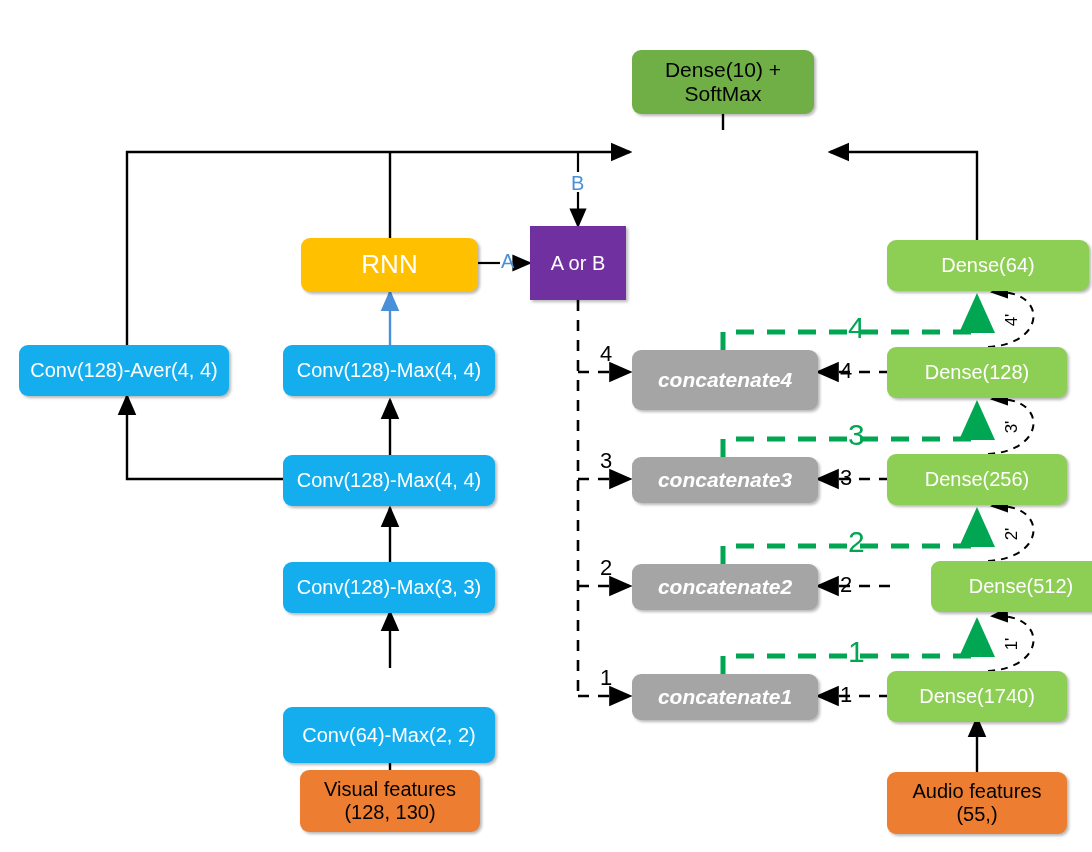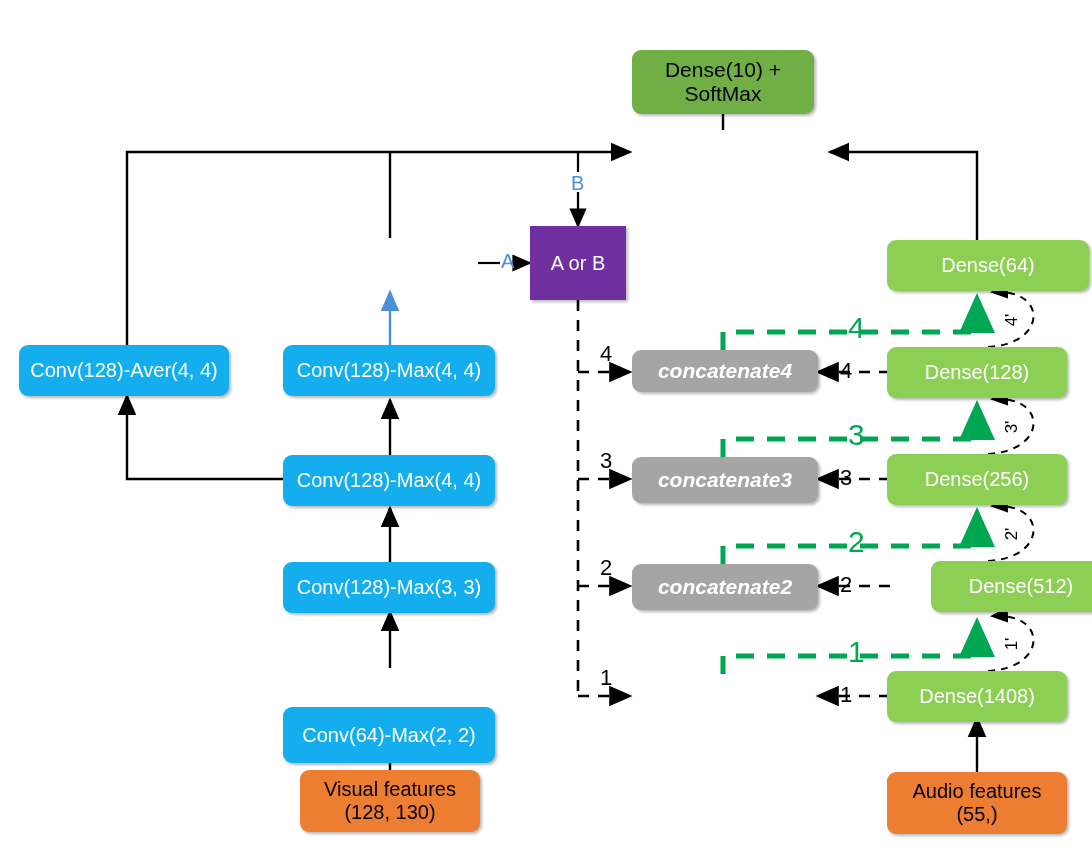--- a/index.html
+++ b/index.html
@@ -99,20 +99,21 @@
     </g>
   </svg>
 
   <div class="node rounded green-dark" style="left:632px;top:8px;width:182px;height:64px;">
     <span>
       <span>Dense(10) +</span><br><span>SoftMax</span>
     </span>
   </div>
 
 
+  <div class="node rounded amber" style="left:301px;top:238px;width:177px;height:54px;">RNN</div>
 
   <div class="node sharp purple" style="left:530px;top:226px;width:96px;height:74px;">A or B</div>
 
   <div class="node rounded blue" style="left:19px;top:345px;width:210px;height:51px;">Conv(128)-Aver(4, 4)</div>
 
   <div class="node rounded blue" style="left:283px;top:345px;width:212px;height:51px;">Conv(128)-Max(4, 4)</div>
   <div class="node rounded blue" style="left:283px;top:455px;width:212px;height:51px;">Conv(128)-Max(4, 4)</div>
   <div class="node rounded blue" style="left:283px;top:562px;width:212px;height:51px;">Conv(128)-Max(3, 3)</div>
   <div class="node rounded blue" style="left:283px;top:707px;width:212px;height:56px;">Conv(64)-Max(2, 2)</div>
 
@@ -121,29 +122,30 @@
       <span>Visual features</span><br><span>(128, 130)</span>
     </span>
   </div>
 
   <div class="node rounded orange" style="left:887px;top:772px;width:180px;height:62px;">
     <span>
       <span>Audio features</span><br><span>(55,)</span>
     </span>
   </div>
 
-  <div class="node rounded gray" style="left:632px;top:350px;width:186px;height:42px;">concatenate4</div>
+  <div class="node rounded gray" style="left:632px;top:350px;width:186px;height:60px;">concatenate4</div>
   <div class="node rounded gray" style="left:632px;top:457px;width:186px;height:46px;">concatenate3</div>
   <div class="node rounded gray" style="left:632px;top:564px;width:186px;height:46px;">concatenate2</div>
+  <div class="node rounded gray" style="left:632px;top:674px;width:186px;height:46px;">concatenate1</div>
 
   <div class="node rounded green-lite" style="left:887px;top:240px;width:202px;height:51px;">Dense(64)</div>
   <div class="node rounded green-lite" style="left:887px;top:347px;width:180px;height:51px;">Dense(128)</div>
   <div class="node rounded green-lite" style="left:887px;top:454px;width:180px;height:51px;">Dense(256)</div>
   <div class="node rounded green-lite" style="left:887px;top:561px;width:180px;height:51px;margin-left:44px;">Dense(512)</div>
-  <div class="node rounded green-lite" style="left:887px;top:671px;width:180px;height:51px;">Dense(1408)</div>
+  <div class="node rounded green-lite" style="left:887px;top:671px;width:180px;height:51px;">Dense(1740)</div>
 
   <div class="lbl-blue" style="left:501px;top:250px;">A</div>
   <div class="lbl-blue" style="left:571px;top:172px;">B</div>
 
   <div class="lbl" style="left:600px;top:341px;">4</div>
   <div class="lbl" style="left:600px;top:448px;">3</div>
   <div class="lbl" style="left:600px;top:555px;">2</div>
   <div class="lbl" style="left:600px;top:665px;">1</div>
 
   <div class="lbl" style="left:840px;top:358px;">4</div>

